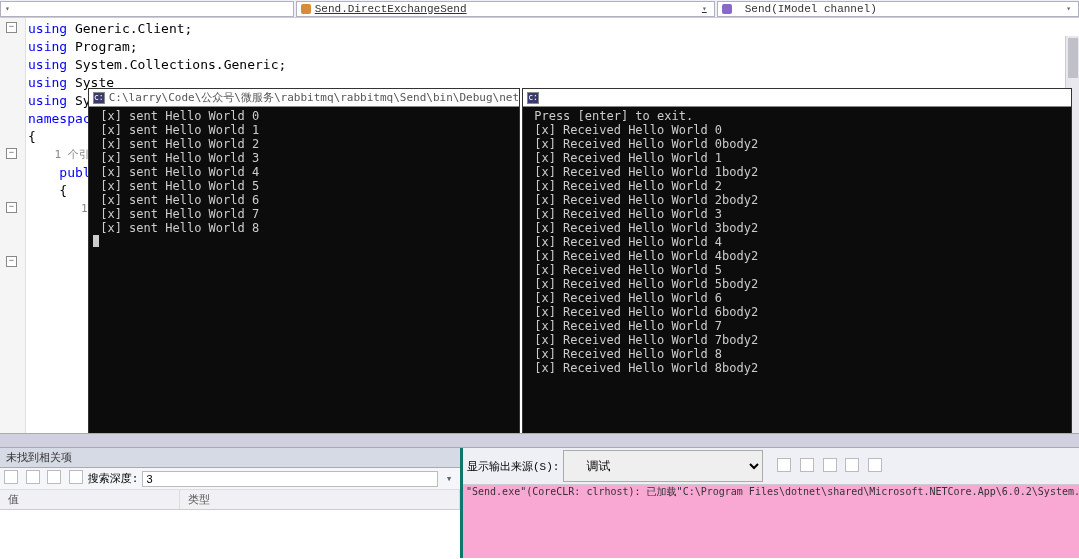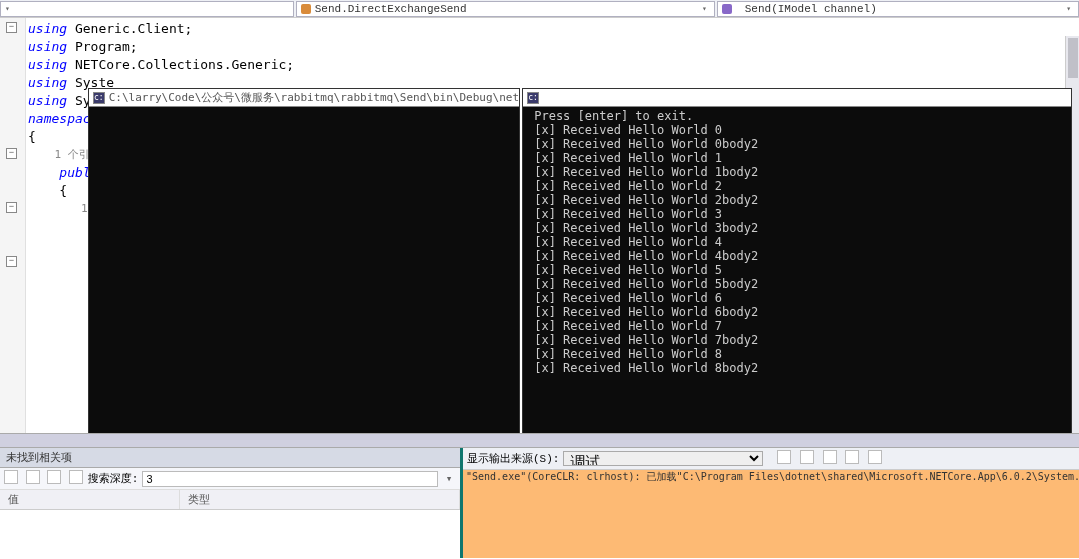--- a/index.html
+++ b/index.html
@@ -24,21 +24,21 @@
     .nav-dropdown {
       display: flex;
       align-items: center;
       border: 1px solid #b0b0c0;
       background: #fff;
       height: 16px;
       padding: 0 4px;
       margin-left: 2px;
     }
     .nav-dropdown.wide1 { width: 300px; margin-left: 0; }
-    .nav-dropdown.wide2 { width: 428px; }
+    .nav-dropdown.wide2 { width: 428px; text-decoration: underline; }
     .nav-dropdown.wide3 { width: 370px; gap: 9px; }
     .nav-arrow { color: #666; font-size: 8px; margin-right: 3px; }
     .icon-orange { display:inline-block; width:10px; height:10px; background:#d98b3a; border-radius:2px; margin-right:4px; }
     .icon-purple { display:inline-block; width:10px; height:10px; background:#8868c8; border-radius:2px; margin-right:4px; }
 
     .main-area {
       display: flex;
       height: 430px;
       position: relative;
     }
@@ -67,21 +67,21 @@
       height: 11px;
       border: 1px solid #888;
       background: #fff;
       font-size: 9px;
       line-height: 9px;
       text-align: center;
       color: #555;
       cursor: pointer;
     }
     .code-line { white-space: pre; font-family: Consolas, monospace; }
-    .kw { color: #0000ff; font-style: italic; }
+    .kw { color: #0000ff; }
     .ref-count { color: #888; font-size: 11px; }
 
     .console {
       position: absolute;
       background: #0c0c0c;
       color: #ccc;
       font-family: "NSimSun", "SimSun", Consolas, monospace;
       font-size: 12px;
       line-height: 14px;
       border: 1px solid #333;
@@ -146,35 +146,35 @@
       border-bottom:1px solid #ccc;
       font-size:11px;
       color:#555;
     }
     .grid-header div { padding:2px 8px; border-right:1px solid #ddd; }
     .grid-header .c1 { width:180px; }
     .grid-header .c2 { flex:1; }
 
     .output-panel {
       flex: 1;
-      background: #fdba74;
+      background: #f9a8d4;
       display: flex;
       flex-direction: column;
       overflow: hidden;
     }
     .output-toolbar {
       display: flex;
       align-items: center;
       padding: 2px 4px;
       background: #eef0f5;
       border-bottom: 1px solid #ccc;
       font-size: 11px;
       gap: 4px;
     }
-    .output-select { border:1px solid #aaa; height:15px; font-size:15px; padding:0 2px; width:200px; }
+    .output-select { border:1px solid #aaa; height:32px; font-size:12px; padding:0 18px; width:200px; }
     .out-icons span { display:inline-block;width:14px;height:14px;border:1px solid #bbb;margin-left:2px;background:#fff; }
     .output-body {
       flex:1;
       font-size: 10px;
       line-height: 12px;
       color: #333;
       padding: 1px 3px;
       overflow: hidden;
       white-space: nowrap;
       font-family: "NSimSun", "SimSun", Consolas, monospace;
@@ -213,21 +213,21 @@
 <div class="main-area">
   <div class="code-editor">
     <div class="gutter">
       <div class="fold-box" style="top:4px">−</div>
       <div class="fold-box" style="top:130px">−</div>
       <div class="fold-box" style="top:184px">−</div>
       <div class="fold-box" style="top:238px">−</div>
     </div>
     <div class="code-line"><span class="kw">using</span><span> Generic.Client;</span></div>
     <div class="code-line"><span class="kw">using</span><span> Program;</span></div>
-    <div class="code-line"><span class="kw">using</span><span> NETCore.Collections.Generic;</span></div>
+    <div class="code-line"><span class="kw">using</span><span> System.Collections.Generic;</span></div>
     <div class="code-line"><span class="kw">using</span><span> Syste</span></div>
     <div class="code-line"><span class="kw">using</span><span> Syst</span></div>
     <div class="code-line"></div>
     <div class="code-line"><span class="kw">namespace</span><span> S</span></div>
     <div class="code-line">{</div>
     <div class="code-line ref-count">    1 个引用</div>
     <div class="code-line"><span class="kw">    public</span><span> c</span></div>
     <div class="code-line">    {</div>
     <div class="code-line ref-count">        1</div>
     <div class="code-line"><span class="kw">        pub</span></div>
@@ -237,20 +237,30 @@
   <div class="vscroll">
     <div class="vscroll-thumb"></div>
   </div>
 </div>
 
 <div class="console console1">
   <div class="console-title">
     <span class="console-icon">c:</span>
     <span>C:\larry\Code\公众号\微服务\rabbitmq\rabbitmq\Send\bin\Debug\net6.0\Send.exe</span>
   </div>
+  <div class="console-body" id="con1body"> [x] sent Hello World 0
+ [x] sent Hello World 1
+ [x] sent Hello World 2
+ [x] sent Hello World 3
+ [x] sent Hello World 4
+ [x] sent Hello World 5
+ [x] sent Hello World 6
+ [x] sent Hello World 7
+ [x] sent Hello World 8
+<span class="cursor"></span></div>
 </div>
 
 <div class="console console2">
   <div class="console-title">
     <span class="console-icon">c:</span>
   </div>
   <div class="console-body" id="con2body"> Press [enter] to exit.
  [x] Received Hello World 0
  [x] Received Hello World 0body2
  [x] Received Hello World 1

